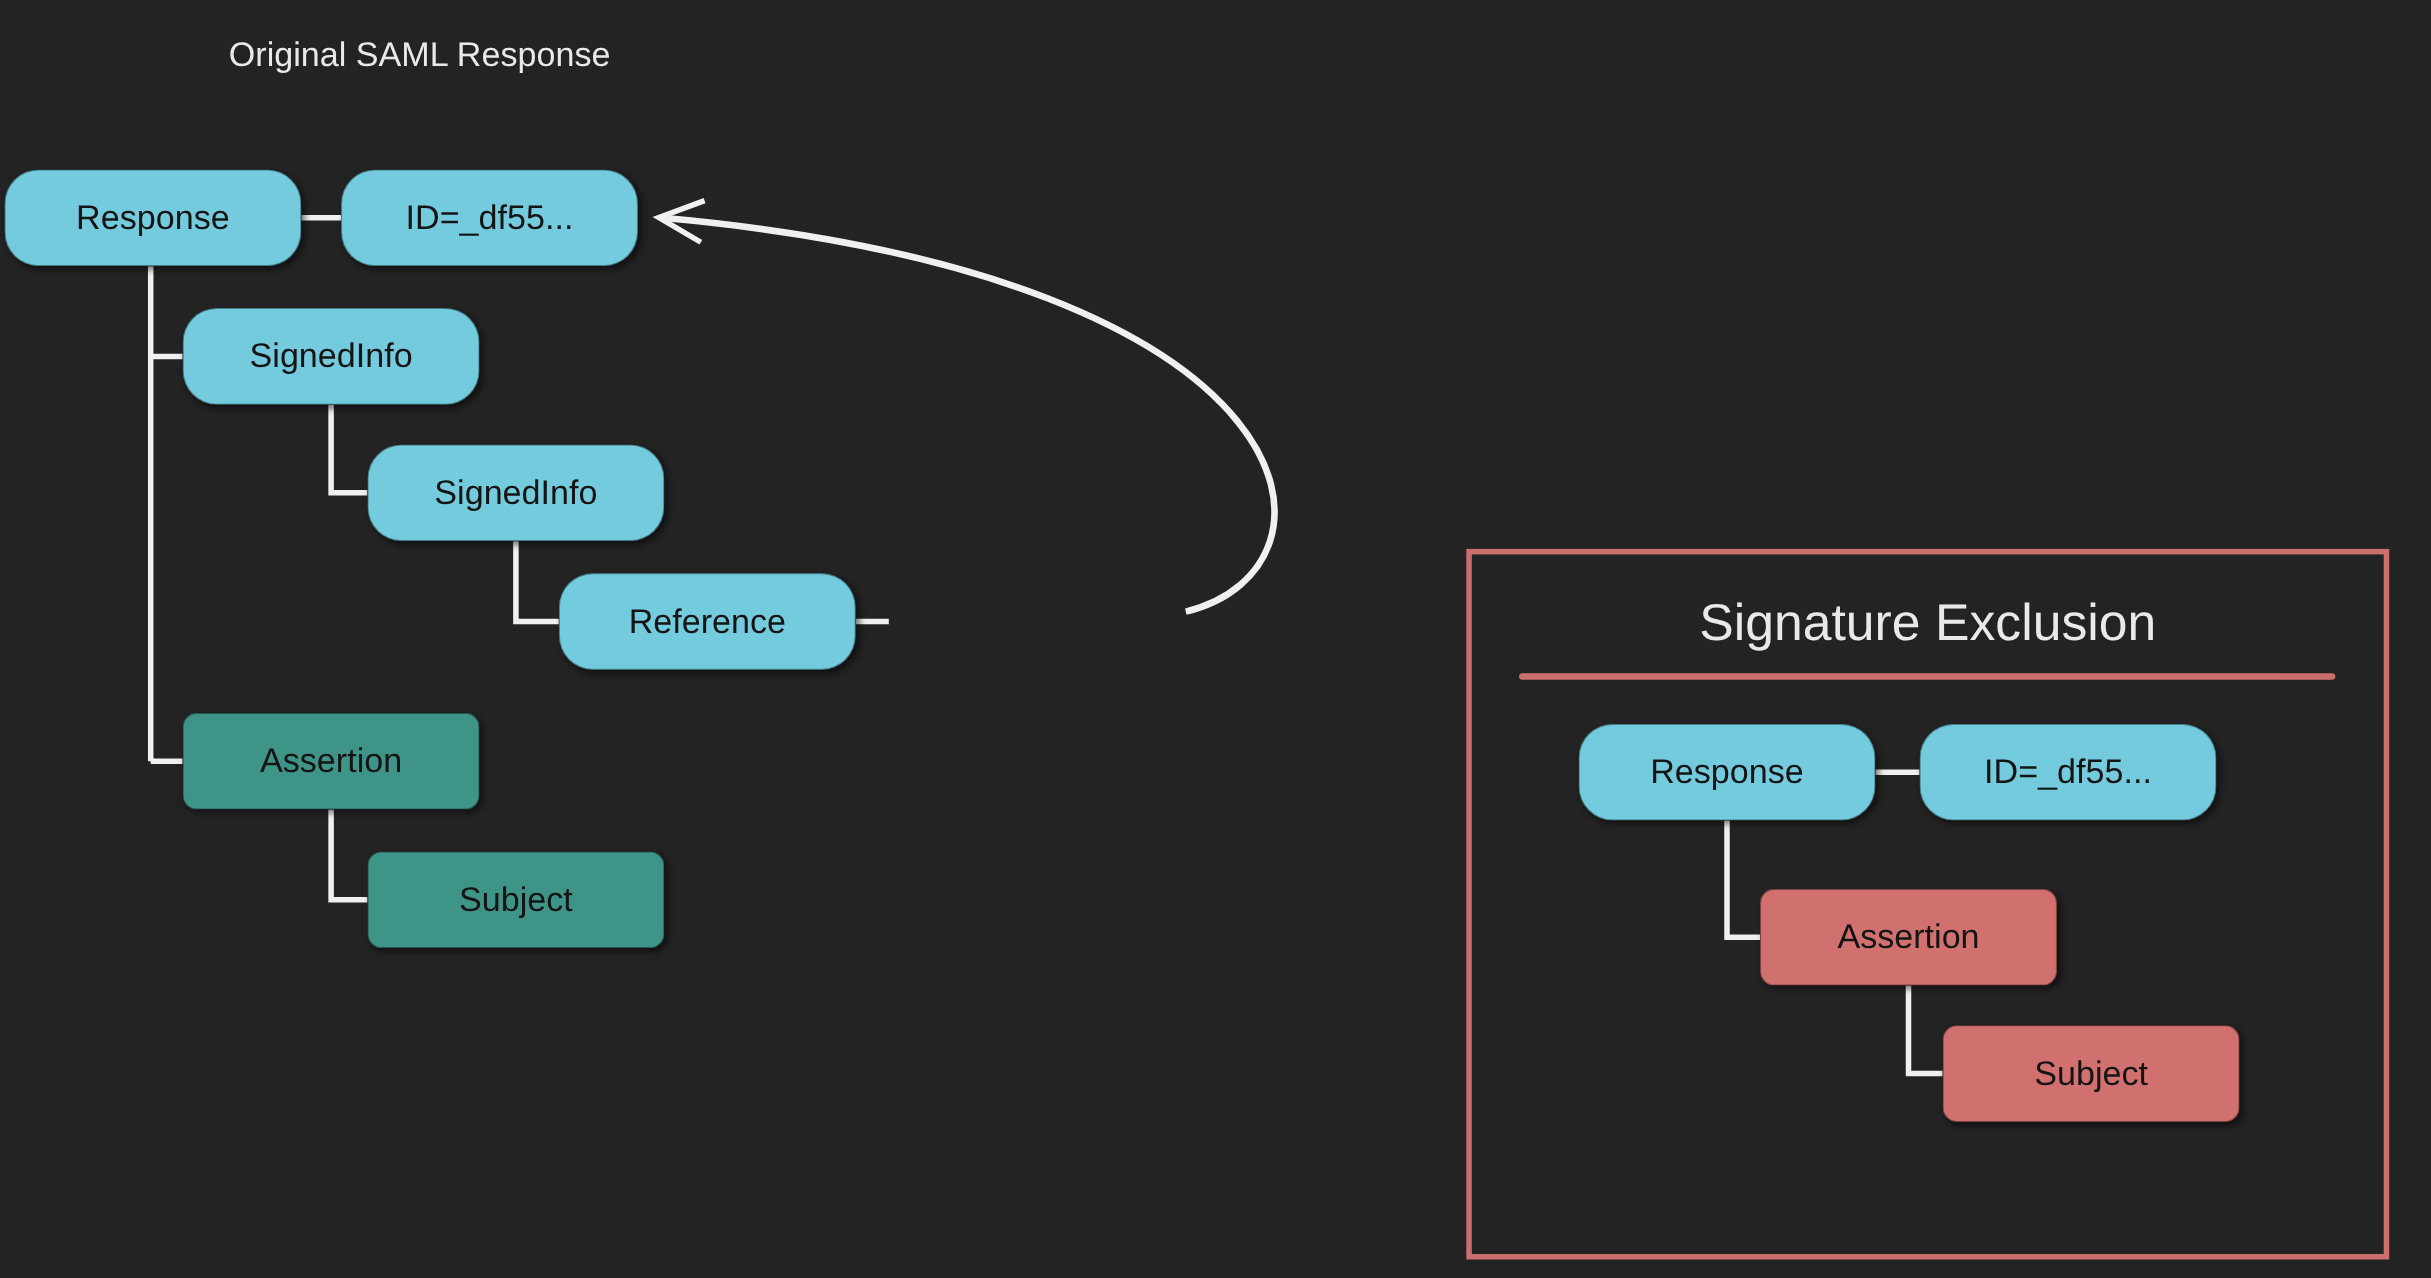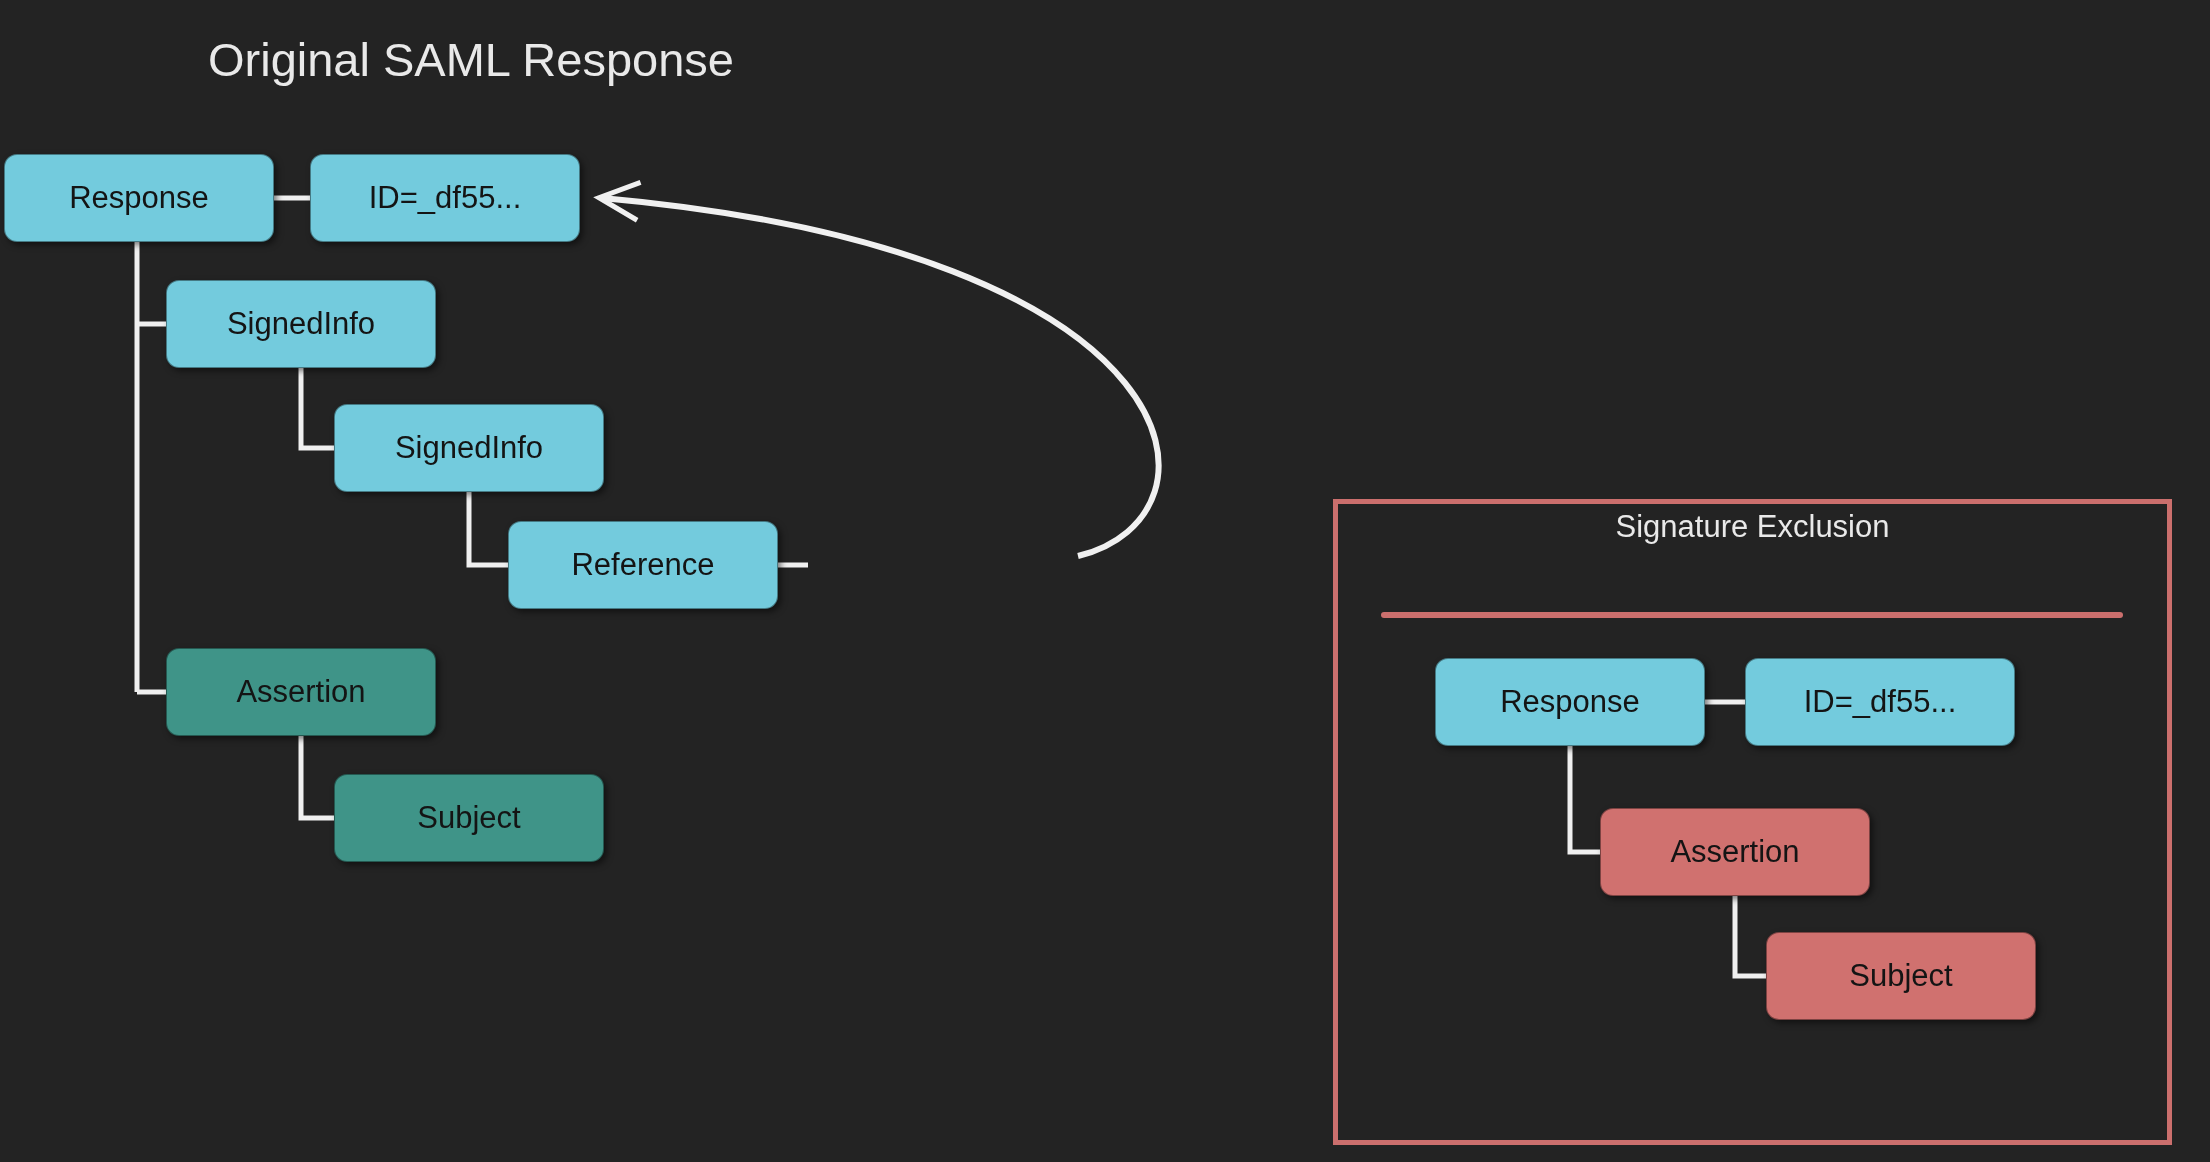--- a/index.html
+++ b/index.html
@@ -3,41 +3,41 @@
 <meta charset="utf-8">
 <style>
   html,body{margin:0;padding:0;background:#232323;}
   .canvas{
     position:relative;width:2210px;height:1162px;overflow:hidden;
     background:var(--page-bg,#232323);
     font-family:"Liberation Sans",sans-serif;
   }
   .diagram-title{
     position:absolute;color:var(--title-text,#e9e9e9);
-    font-size:47px;white-space:nowrap;z-index:3;
+    font-size:31px;white-space:nowrap;z-index:3;
   }
   .node{
     position:absolute;width:270px;height:88px;box-sizing:border-box;
     border-radius:13px;display:flex;align-items:center;justify-content:center;
     font-size:31px;color:var(--node-text,#141414);
     border:1px solid rgba(0,0,0,.4);
     box-shadow:3px 3px 6px rgba(0,0,0,.5);
     z-index:2;white-space:nowrap;
   }
-  .cyan{background:var(--node-cyan,#73cbdd);}
+  .cyan{background:var(--node-cyan,#73cbdd);border-radius:31px;}
   .green{background:var(--node-green,#3f9488);}
   .salmon{background:var(--node-salmon,#d0716f);}
   .panel{
     position:absolute;left:1333px;top:499px;width:839px;height:646px;
     box-sizing:border-box;border:5px solid var(--panel-border,#cb6f6d);
     z-index:1;
   }
   .panel-title{
-    position:absolute;left:1333px;top:509px;width:839px;text-align:center;
-    color:var(--title-text,#ececec);font-size:31px;z-index:3;
+    position:absolute;left:1333px;top:538px;width:839px;text-align:center;
+    color:var(--title-text,#ececec);font-size:47px;z-index:3;
   }
   .panel-divider{
     position:absolute;left:1381px;top:612px;width:742px;height:6px;
     background:var(--panel-border,#cb6f6d);border-radius:3px;z-index:3;
   }
   .wires{
     position:absolute;left:0;top:0;width:2210px;height:1162px;
     z-index:1;pointer-events:none;
   }
   .wires path{

